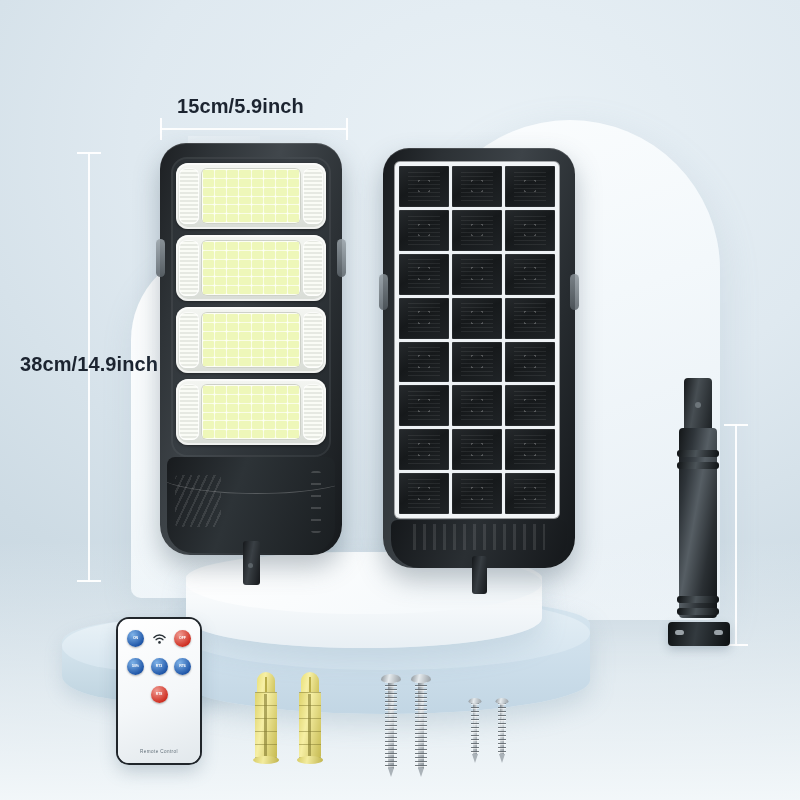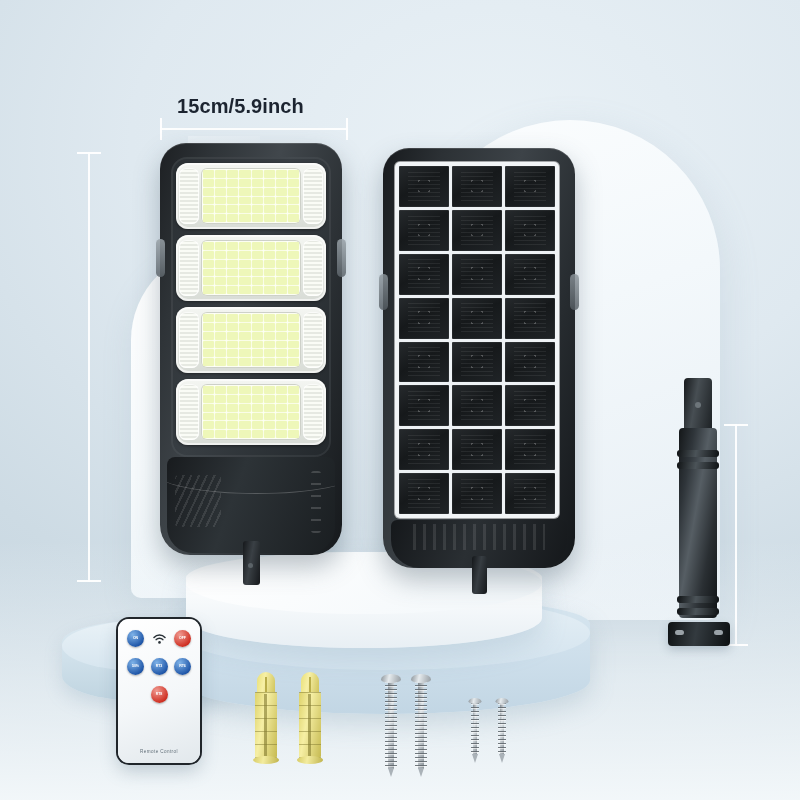--- a/index.html
+++ b/index.html
@@ -370,20 +370,21 @@
     <div class="dim-cap cap-l"></div>
     <div class="dim-cap cap-r"></div>
   </div>
   <div id="dim-v-right">
     <div class="dim-line"></div>
     <div class="dim-cap cap-t"></div>
     <div class="dim-cap cap-b"></div>
   </div>
 
   <div class="dim-text" id="label-width">15cm/5.9inch</div>
+  <div class="dim-text" id="label-height">38cm/14.9inch</div>
 
   <div id="light-back">
     <div class="panel-shell">
       <div class="panel-grip-l"></div>
       <div class="panel-grip-r"></div>
       <div class="panel-frame">
         <div class="panel-grid" id="panel-grid">
             <div class="cell"></div>
             <div class="cell"></div>
             <div class="cell"></div>

